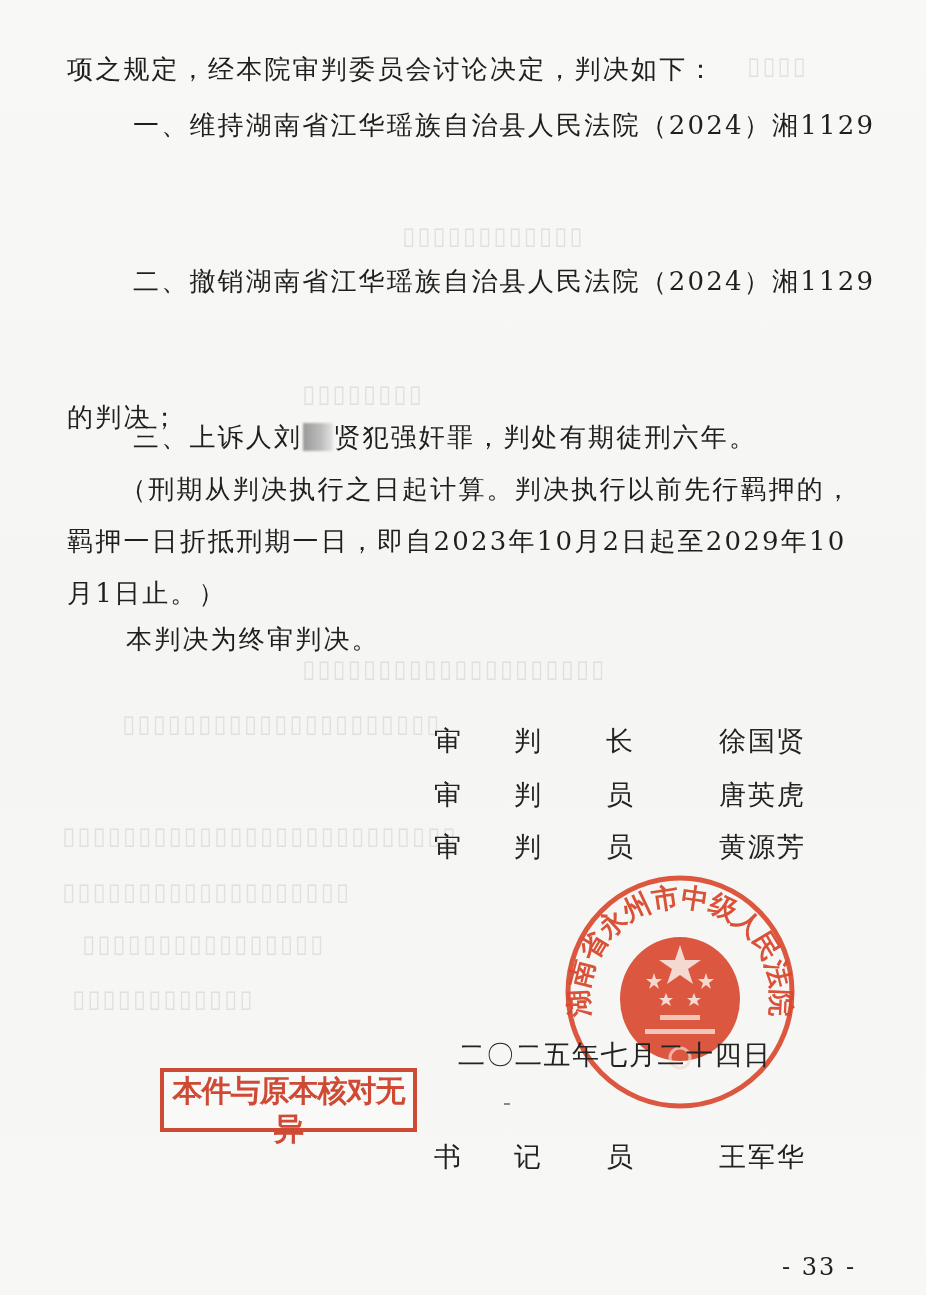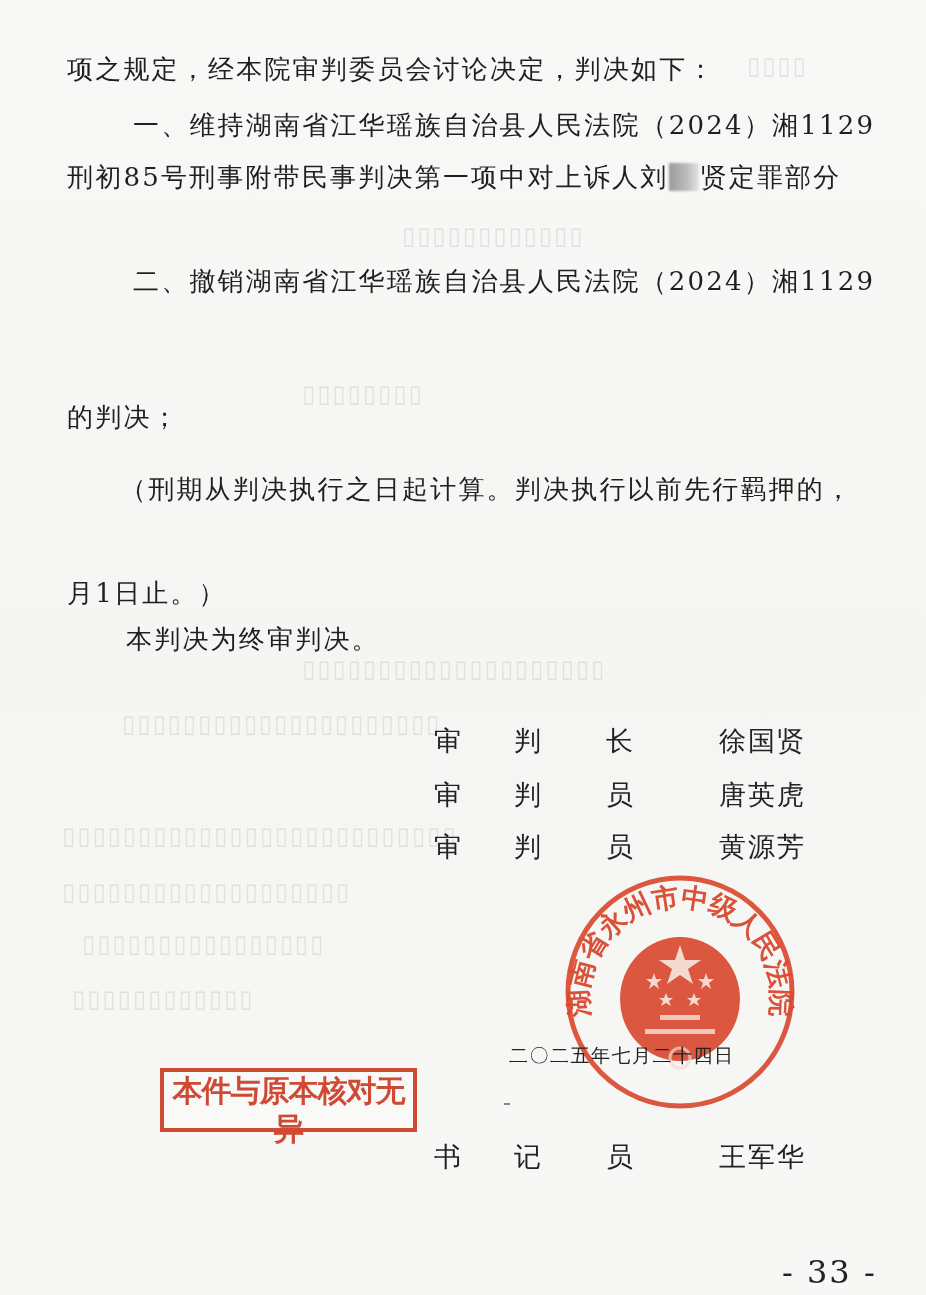--- a/index.html
+++ b/index.html
@@ -31,34 +31,34 @@
       display: flex; color: #222;
     }
     .sig-row .t1 { position: absolute; left: 0; }
     .sig-row .t2 { position: absolute; left: 80px; }
     .sig-row .t3 { position: absolute; left: 172px; }
     .sig-row .name { position: absolute; left: 285px; letter-spacing: 2px; }
     .seal {
       position: absolute; left: 563px; top: 873px; width: 234px; height: 238px;
     }
     .date-line {
-      position: absolute; left: 509px; top: 1038px; font-size: 19px; line-height: 34px;
+      position: absolute; left: 458px; top: 1038px; font-size: 27px; line-height: 34px;
       letter-spacing: 1.5px; color: #222; font-family: "DejaVu Sans", sans-serif;
       font-weight: 300;
     }
     .verify-stamp {
       position: absolute; left: 160px; top: 1068px; width: 257px; height: 64px;
       border: 4px solid #cf4a35; box-sizing: border-box;
       color: #cf4a35; font-weight: bold; font-size: 30px; line-height: 38px;
       text-align: center; letter-spacing: -1px;
       font-family: "DejaVu Sans", sans-serif;
       background: rgba(255,255,255,0.3);
     }
     .page-number {
-      position: absolute; left: 782px; top: 1253px; font-size: 32px; color: #222;
+      position: absolute; left: 782px; top: 1253px; font-size: 24px; color: #222;
       font-family: "DejaVu Serif", serif; letter-spacing: 2px;
     }
     .dot {
       position: absolute; left: 504px; top: 1103px; width: 6px; height: 2px; background: #888;
     }
   </style>
 </head>
 <body>
 
 <div class="page">
@@ -69,29 +69,30 @@
   <div class="bleed" style="left:300px;top:655px;">▯▯▯▯▯▯▯▯▯▯▯▯▯▯▯▯▯▯▯▯</div>
   <div class="bleed" style="left:120px;top:710px;">▯▯▯▯▯▯▯▯▯▯▯▯▯▯▯▯▯▯▯▯▯</div>
   <div class="bleed" style="left:60px;top:822px;">▯▯▯▯▯▯▯▯▯▯▯▯▯▯▯▯▯▯▯▯▯▯▯▯▯▯</div>
   <div class="bleed" style="left:60px;top:878px;">▯▯▯▯▯▯▯▯▯▯▯▯▯▯▯▯▯▯▯</div>
   <div class="bleed" style="left:80px;top:930px;">▯▯▯▯▯▯▯▯▯▯▯▯▯▯▯▯</div>
   <div class="bleed" style="left:70px;top:985px;">▯▯▯▯▯▯▯▯▯▯▯▯</div>
 
   <div class="line" style="left:67px;top:52px;">项之规定，经本院审判委员会讨论决定，判决如下：</div>
 
   <div class="line" style="left:133px;top:108px;">一、维持湖南省江华瑶族自治县人民法院（2024）湘1129</div>
-  <div class="line" style="left:67px;top:160px;">
-    <span>刑初85号刑事附带民事判决第一项中对上诉人刘</span><span class="redact"></span><span>贤定罪部分</span>
-  </div>
 
   <div class="line" style="left:133px;top:264px;">二、撤销湖南省江华瑶族自治县人民法院（2024）湘1129</div>
   <div class="line" style="left:67px;top:368px;margin-top:32px;">的判决；</div>
 
+  <div class="line" style="left:133px;top:420px;">
+    <span>三、上诉人刘</span><span class="redact"></span><span>贤犯强奸罪，判处有期徒刑六年。</span>
+  </div>
 
   <div class="line" style="left:120px;top:472px;">（刑期从判决执行之日起计算。判决执行以前先行羁押的，</div>
+  <div class="line" style="left:67px;top:524px;">羁押一日折抵刑期一日，即自2023年10月2日起至2029年10</div>
   <div class="line" style="left:67px;top:576px;">月1日止。）</div>
 
   <div class="line" style="left:126px;top:622px;">本判决为终审判决。</div>
 
   <div class="sig-row" style="top:724px;">
     <span class="t1">审</span>
     <span class="t2">判</span>
     <span class="t3">长</span>
     <span class="name">徐国贤</span>
   </div>

